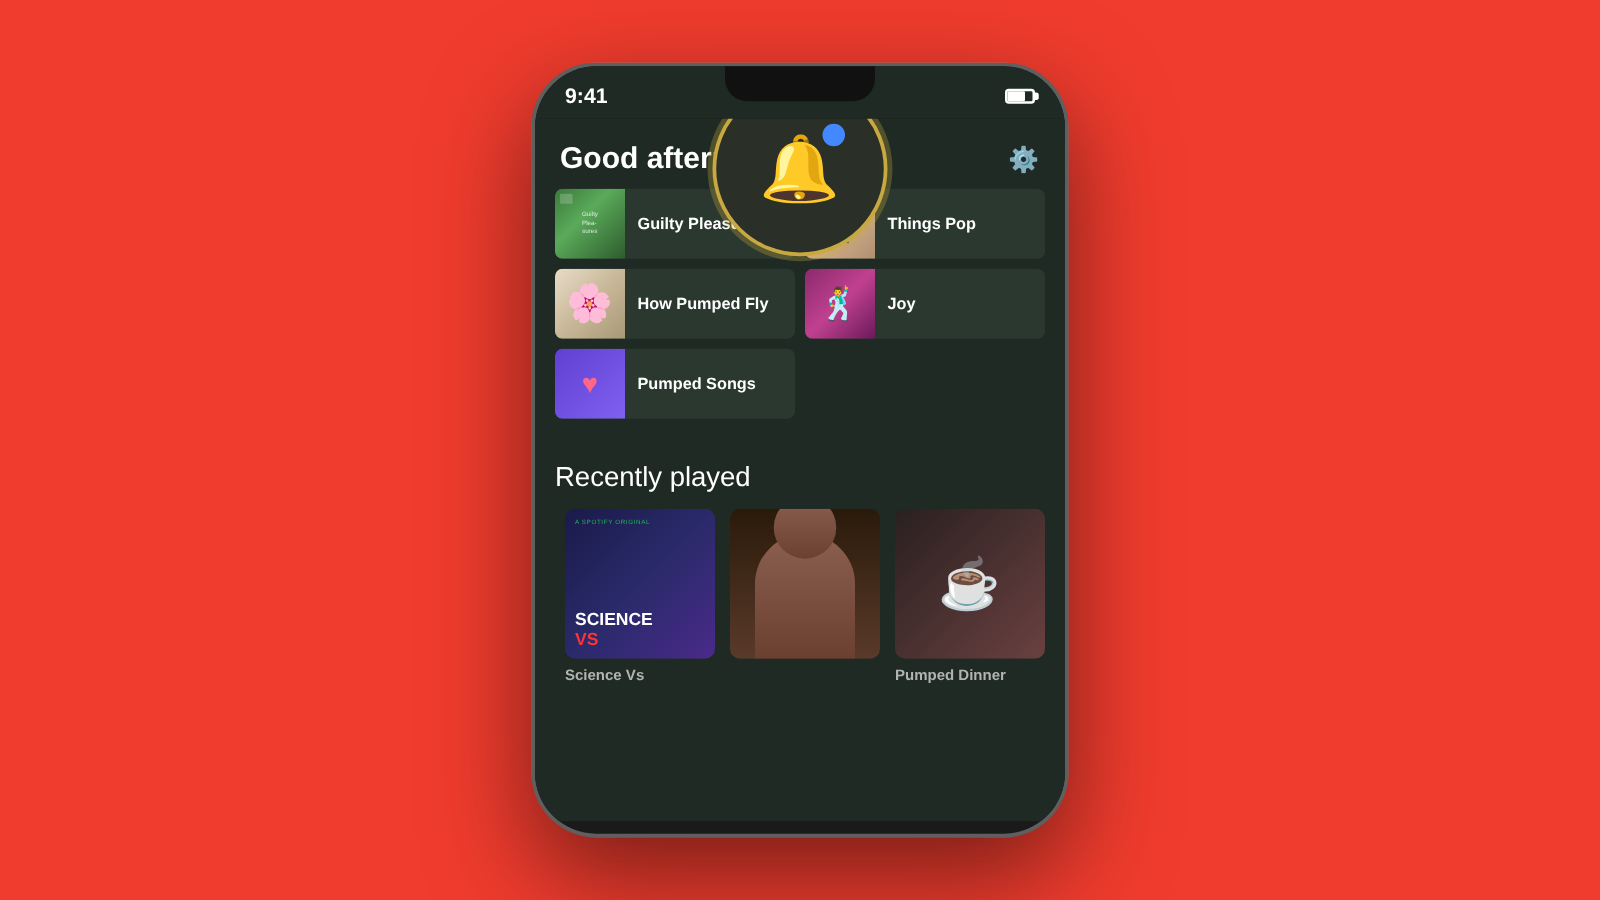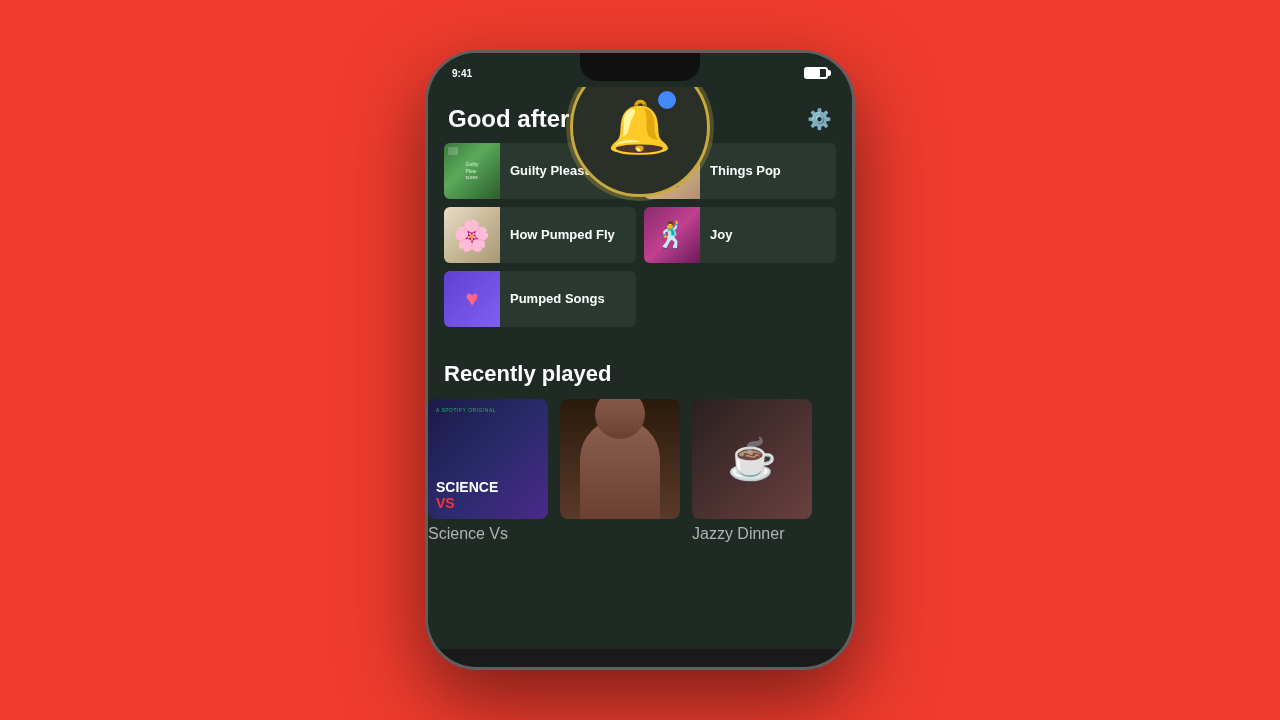--- a/index.html
+++ b/index.html
@@ -30,21 +30,21 @@
       background: #1e2a23;
       padding: 14px 24px 8px;
       display: flex;
       align-items: center;
       justify-content: space-between;
       position: relative;
     }
 
     .status-time {
       color: #fff;
-      font-size: 10px;
+      font-size: 17px;
       font-weight: 600;
     }
 
     .notch {
       position: absolute;
       top: 0;
       left: 50%;
       transform: translateX(-50%);
       width: 120px;
       height: 28px;
@@ -247,28 +247,28 @@
       font-size: 13px;
       font-weight: 600;
       padding: 0 10px;
       line-height: 1.2;
     }
 
     
     .section-title {
       color: #fff;
       font-size: 22px;
-      font-weight: 700;
+      font-weight: 400;
       padding: 34px 16px 12px;
     }
 
     .recently-played-row {
       display: flex;
       gap: 12px;
-      padding: 0 0;
+      padding: 0 24px;
       overflow: hidden;
     }
 
     .recent-item {
       width: 120px;
       flex-shrink: 0;
     }
 
     .recent-thumb {
       width: 120px;
@@ -347,23 +347,23 @@
       justify-content: center;
       position: relative;
     }
     .thumb-jazzy::after {
       content: '☕';
       font-size: 40px;
     }
 
     .recent-label {
       color: #b3b3b3;
-      font-size: 16px;
+      font-size: 12px;
       margin-top: 6px;
-      font-weight: 400;
+      font-weight: 700;
     }
 
     
     .notification-overlay {
       position: absolute;
       top: -30px;
       left: 50%;
       transform: translateX(-50%);
       width: 140px;
       height: 140px;
@@ -477,18 +477,18 @@
             </div>
           </div>
         </div>
         <div class="recent-label"></div>
       </div>
 
       <div class="recent-item">
         <div class="recent-thumb">
           <div class="thumb-jazzy"></div>
         </div>
-        <div class="recent-label">Jazzy Dinner</div>
+        <div class="recent-label">Pumped Dinner</div>
       </div>
 
     </div>
   </div>
 </div>
 
 </body></html>

